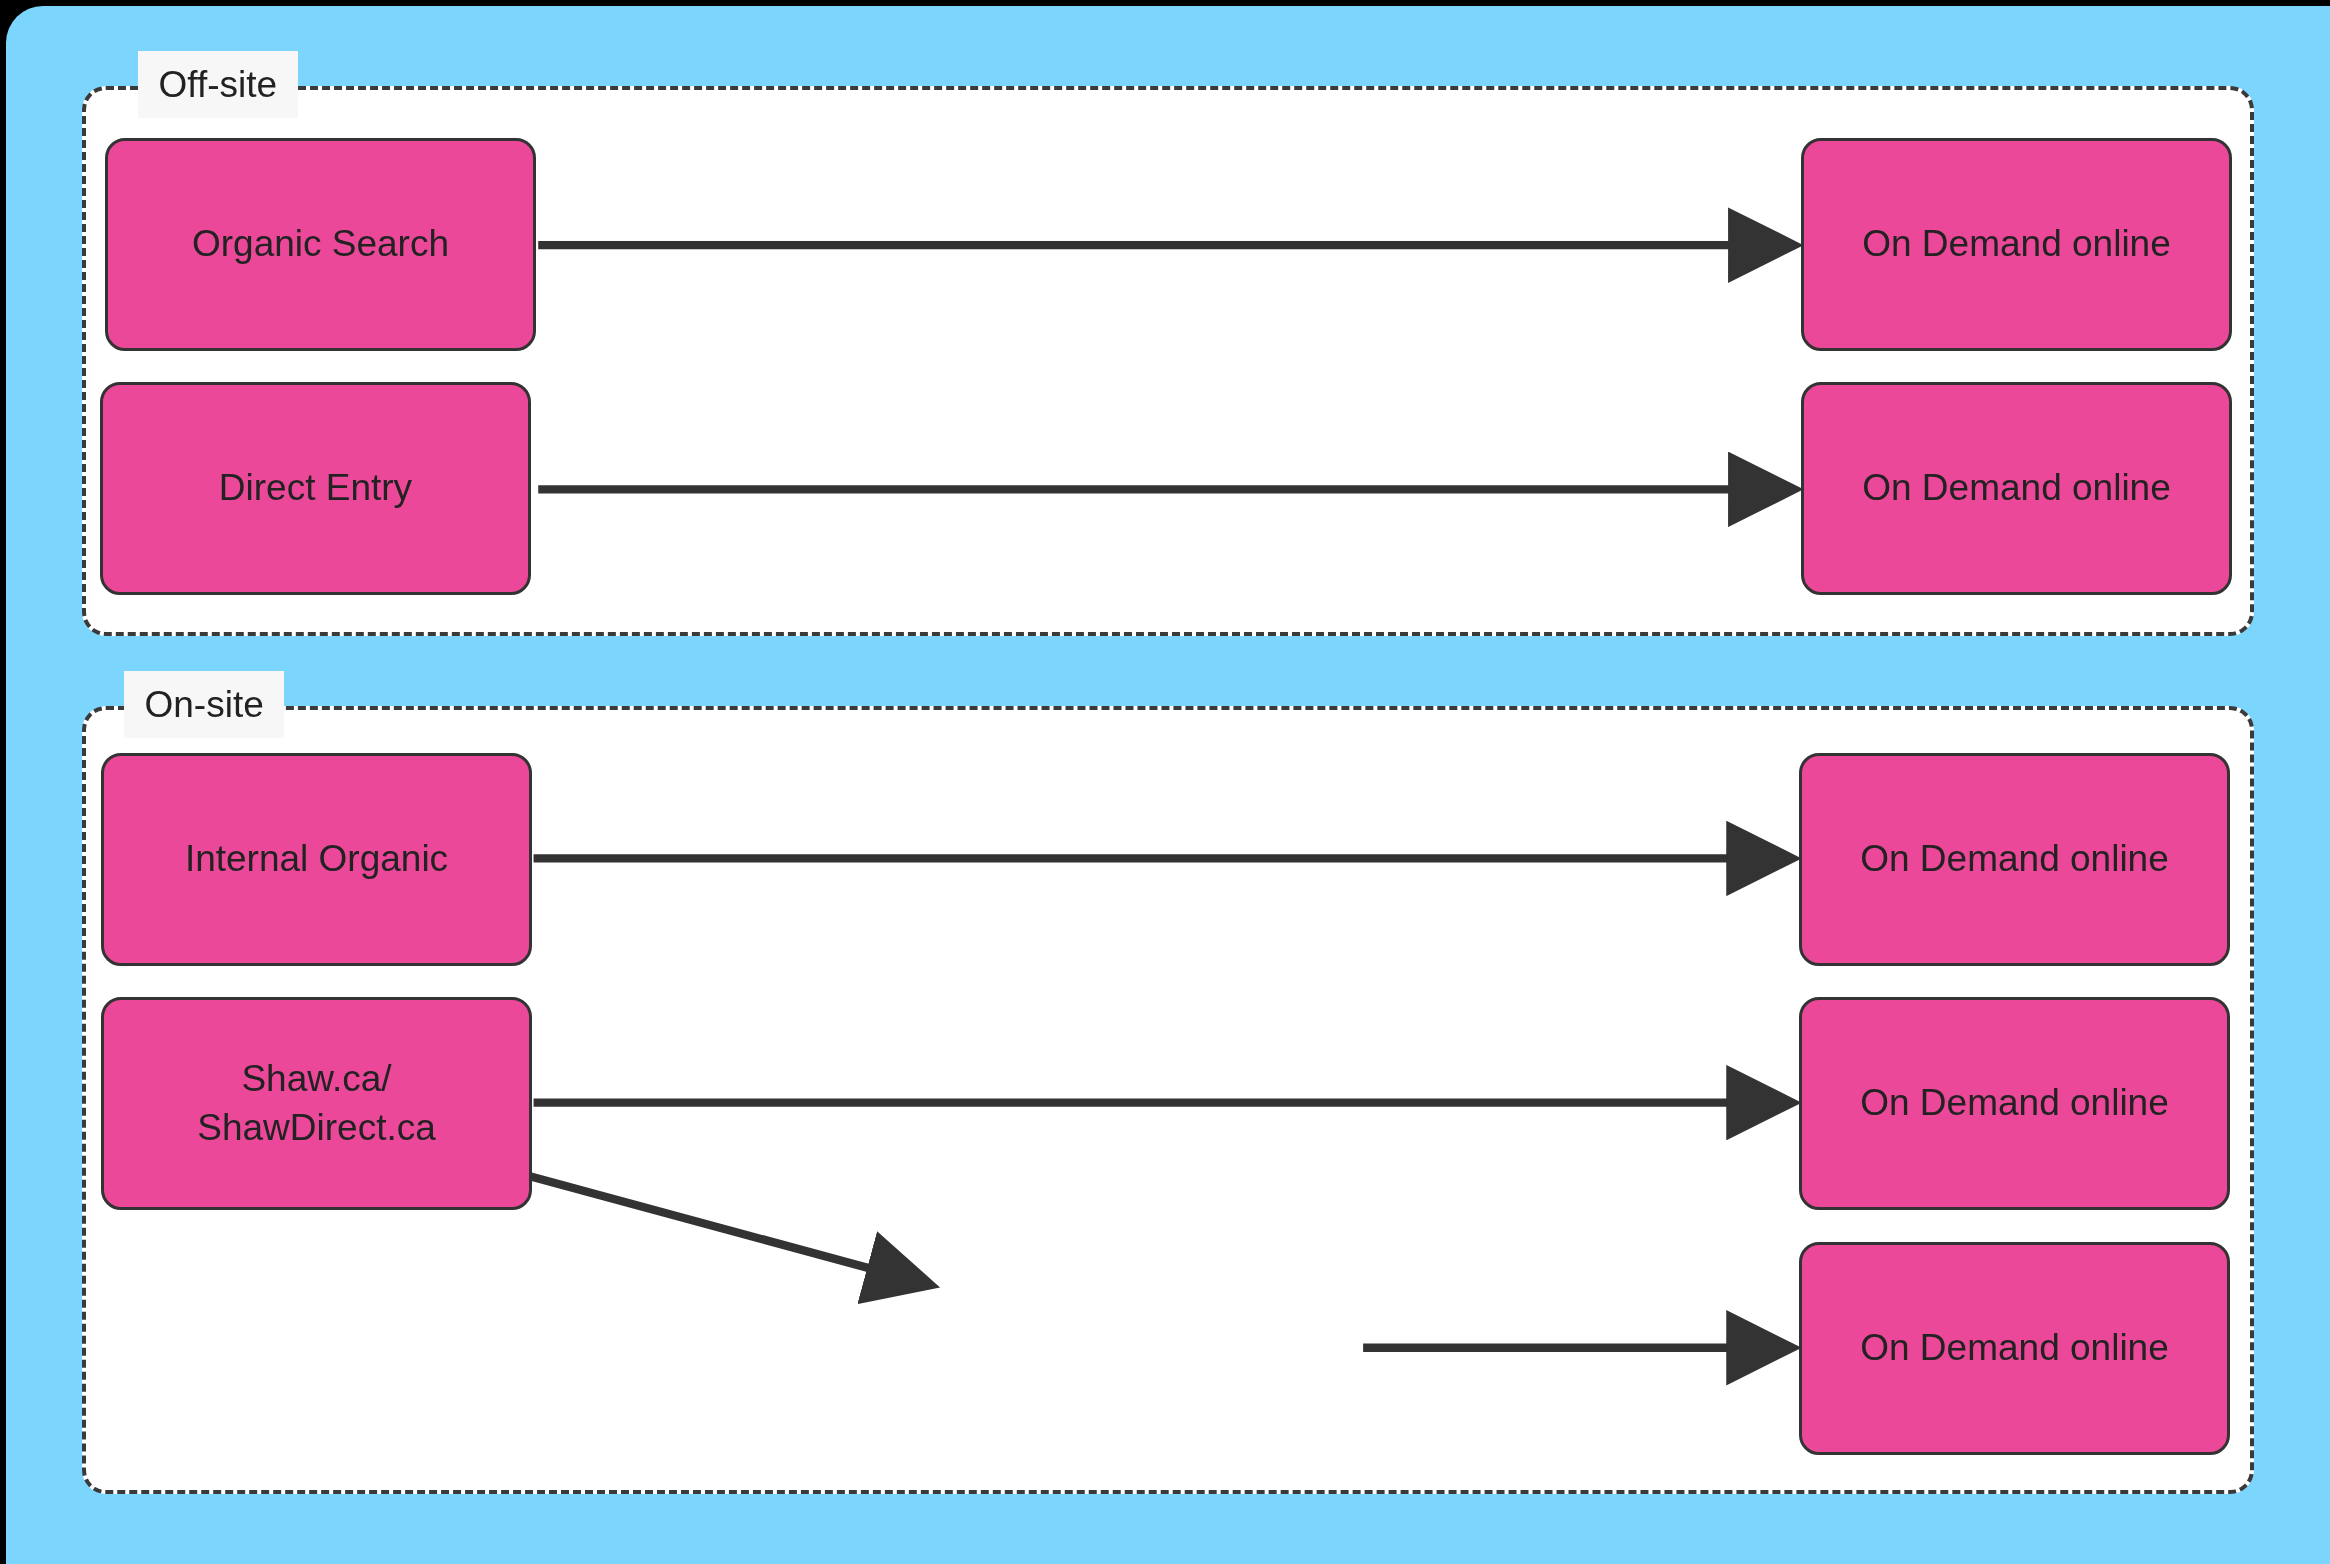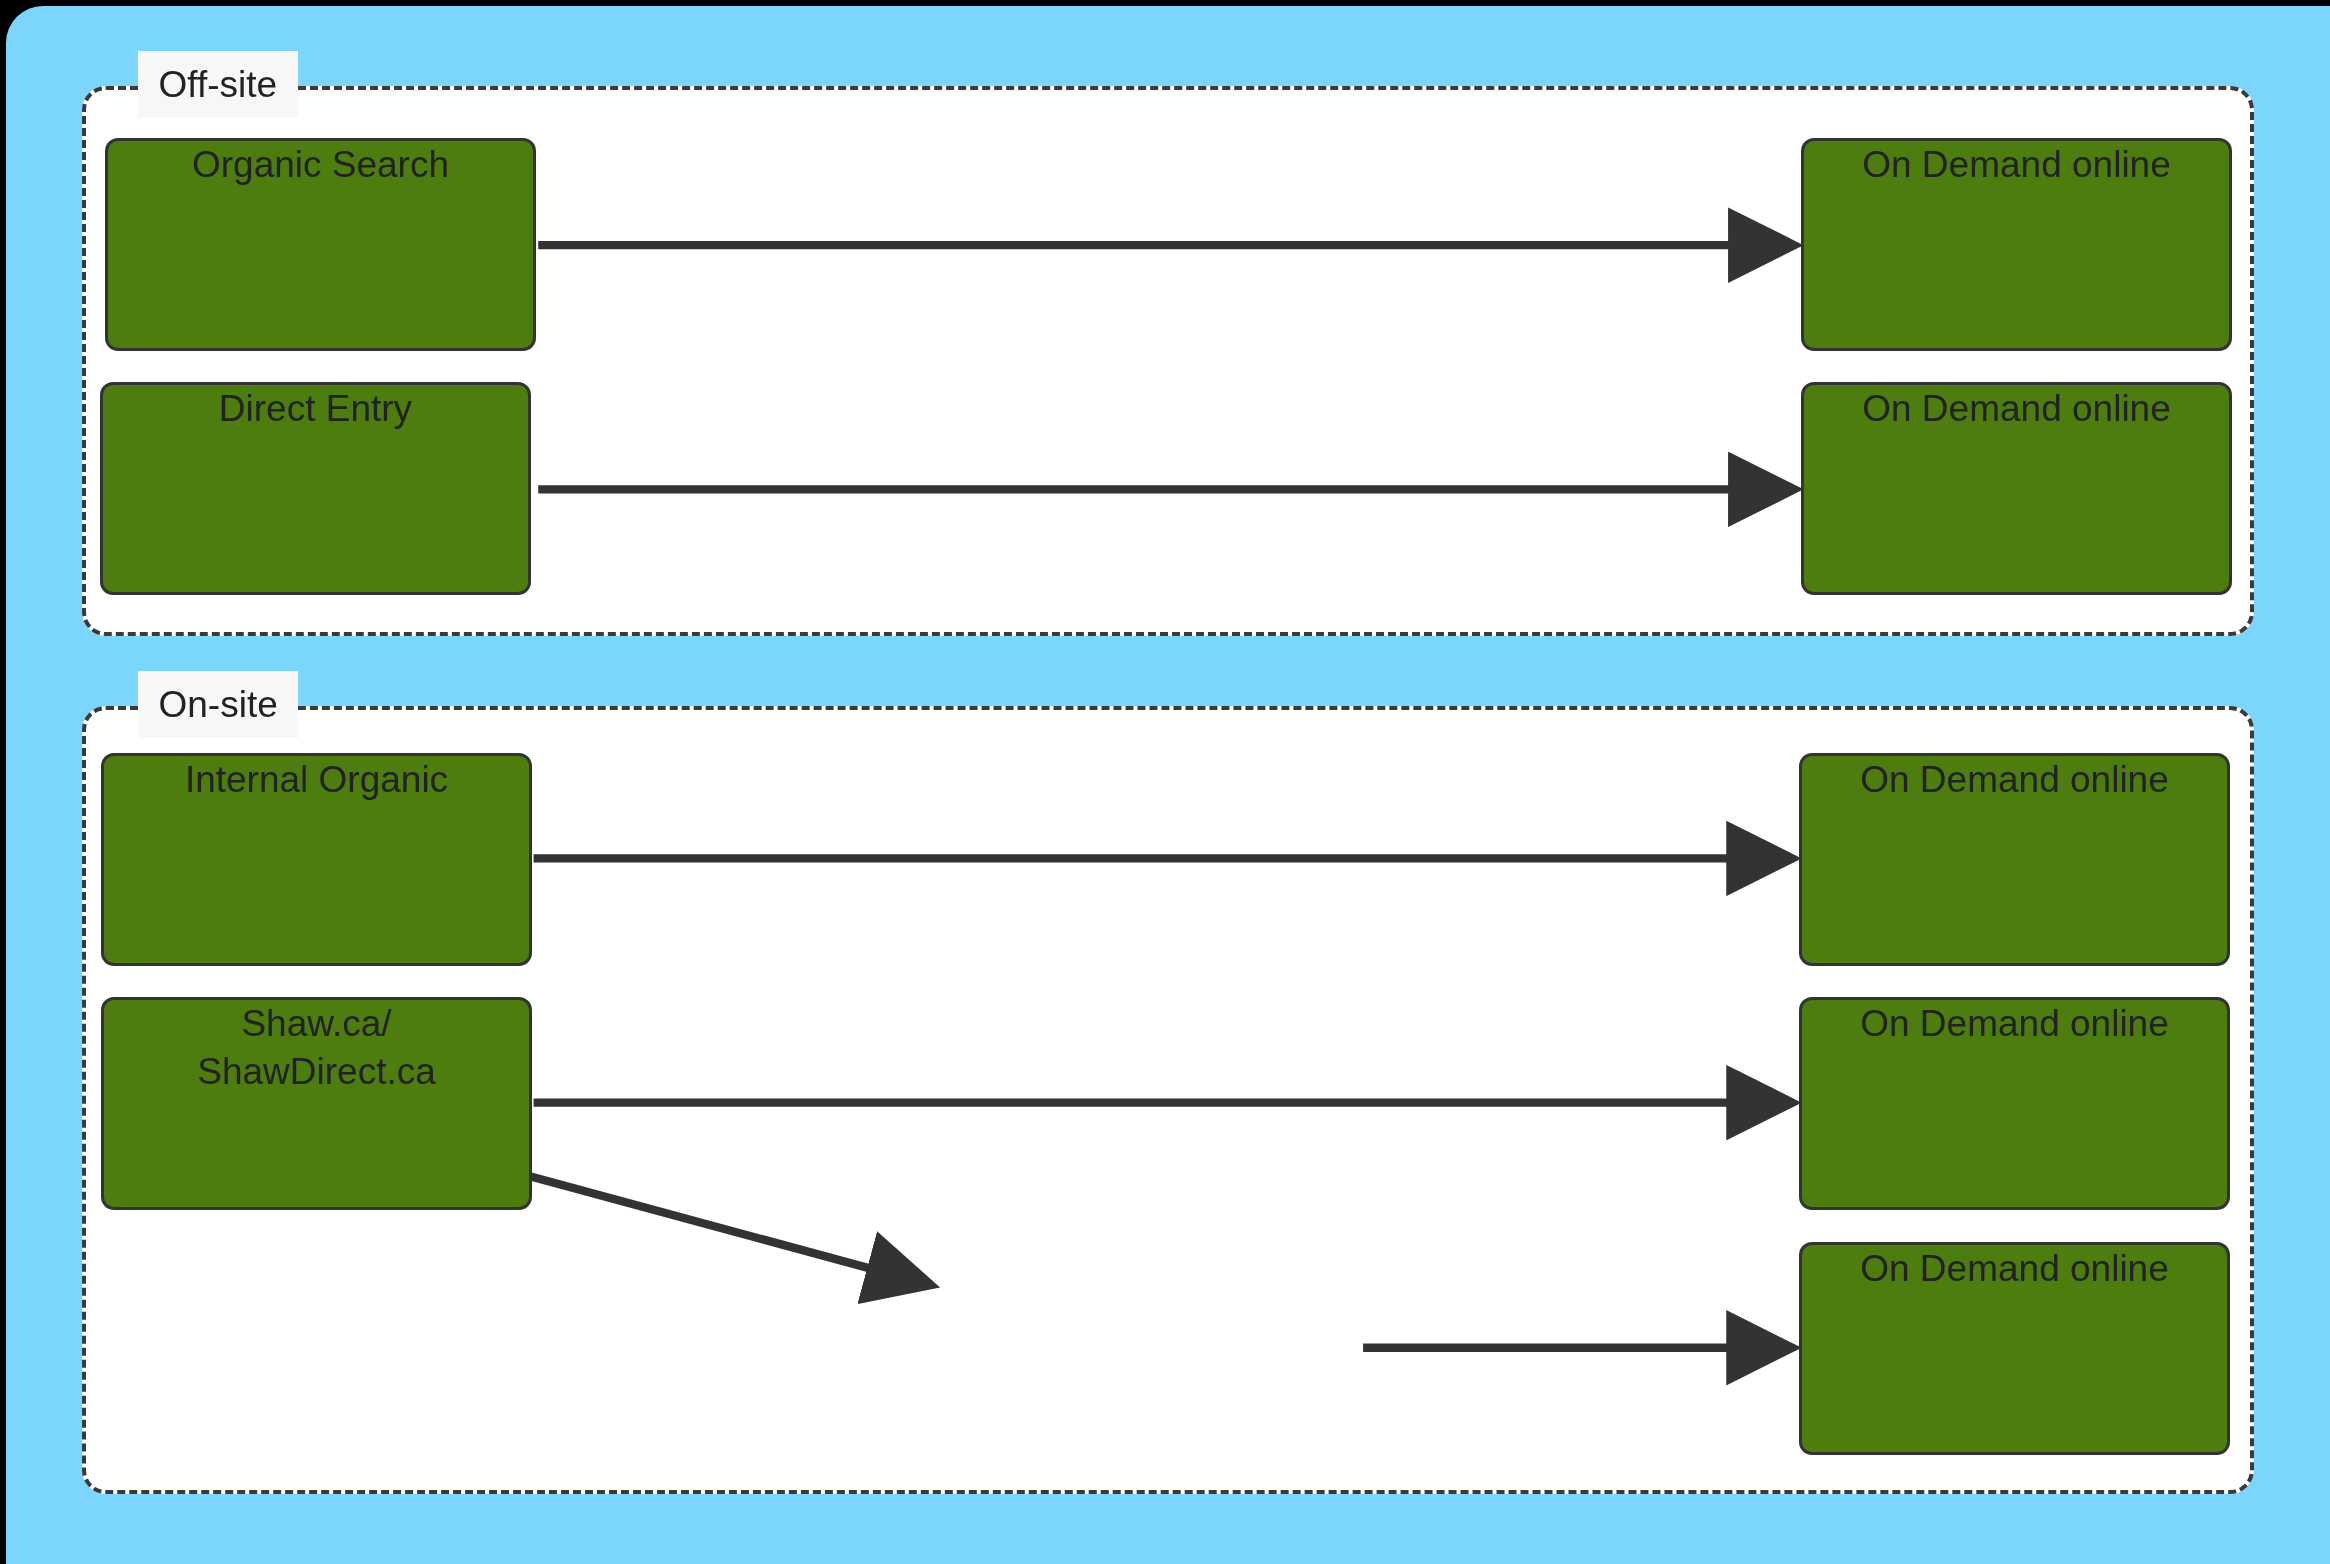--- a/index.html
+++ b/index.html
@@ -59,30 +59,31 @@
     position: absolute;
     background: #F7F7F7;
     color: #222222;
     font-size: 37px;
     line-height: 1;
     padding: 15px 20.5px 15px 20.5px;
     white-space: nowrap;
     z-index: 6;
   }
   #label-offsite { left: 138px; top: 51px; }
-  #label-onsite  { left: 138px; top: 671px; }
+  #label-onsite  { left: 124px; top: 671px; }
 
   
   .node {
     position: absolute;
-    background: #4d7c0f;
+    background: #ec4899;
     border: 3.7px solid #333333;
-    border-radius: 13px;
+    border-radius: 20px;
     box-sizing: border-box;
     display: flex;
+    align-items: center;
     justify-content: center;
     text-align: center;
     color: #222222;
     font-size: 37px;
     line-height: 1.3;
     z-index: 4;
   }
   .node span { display: block; }
 
   

